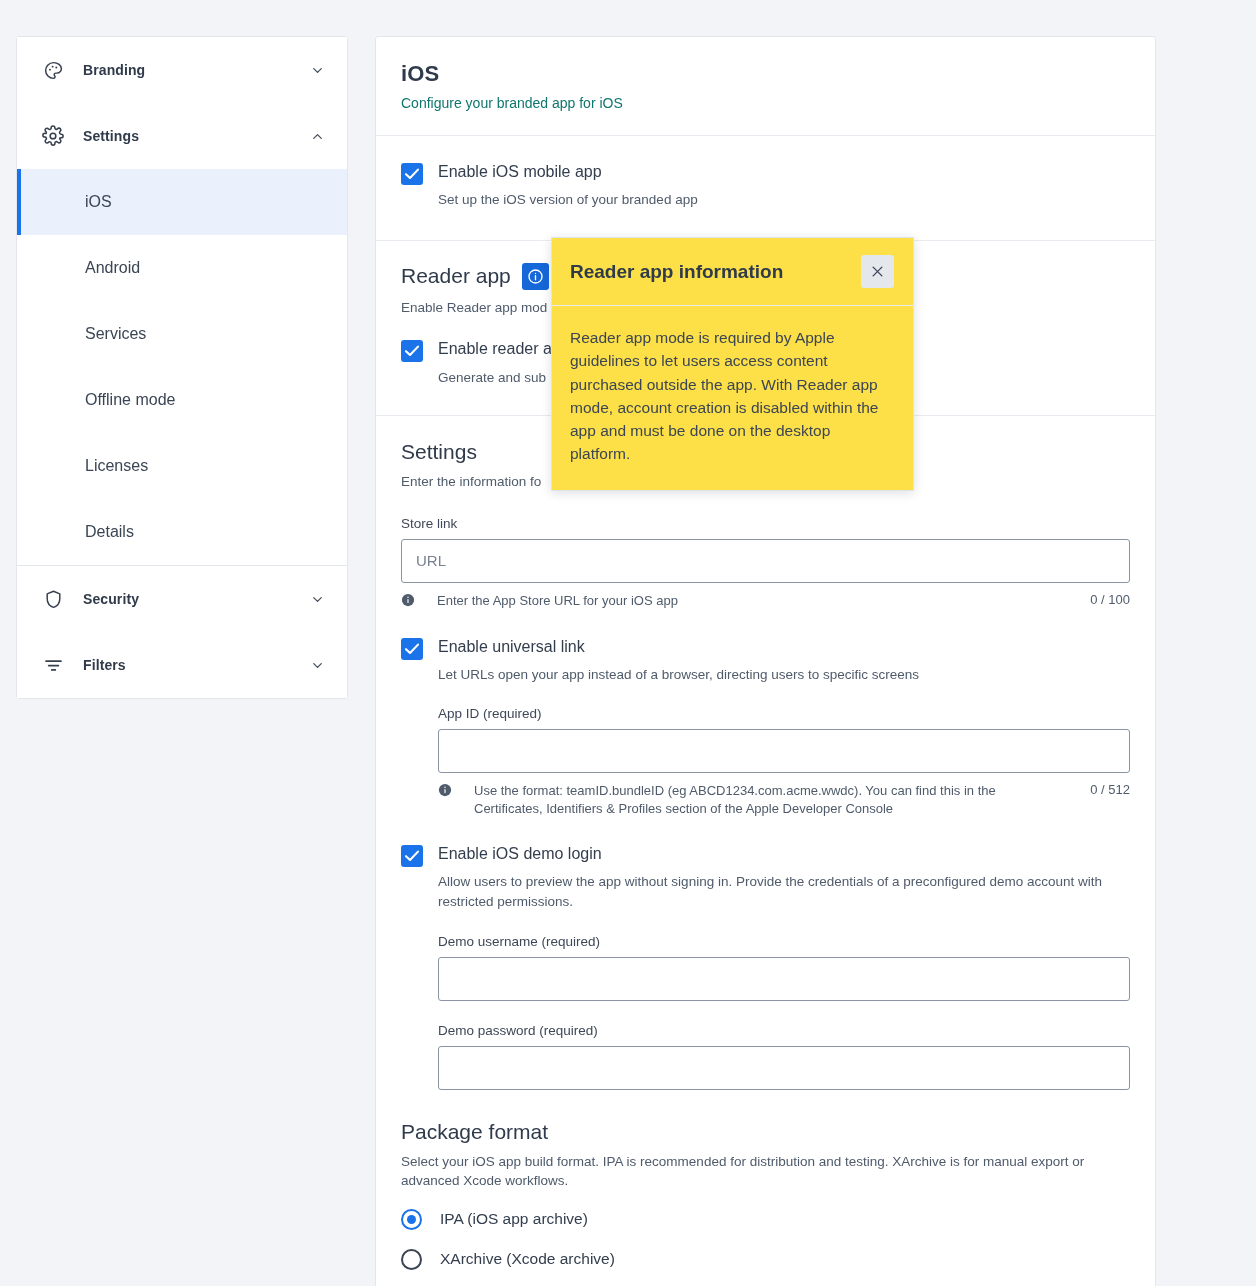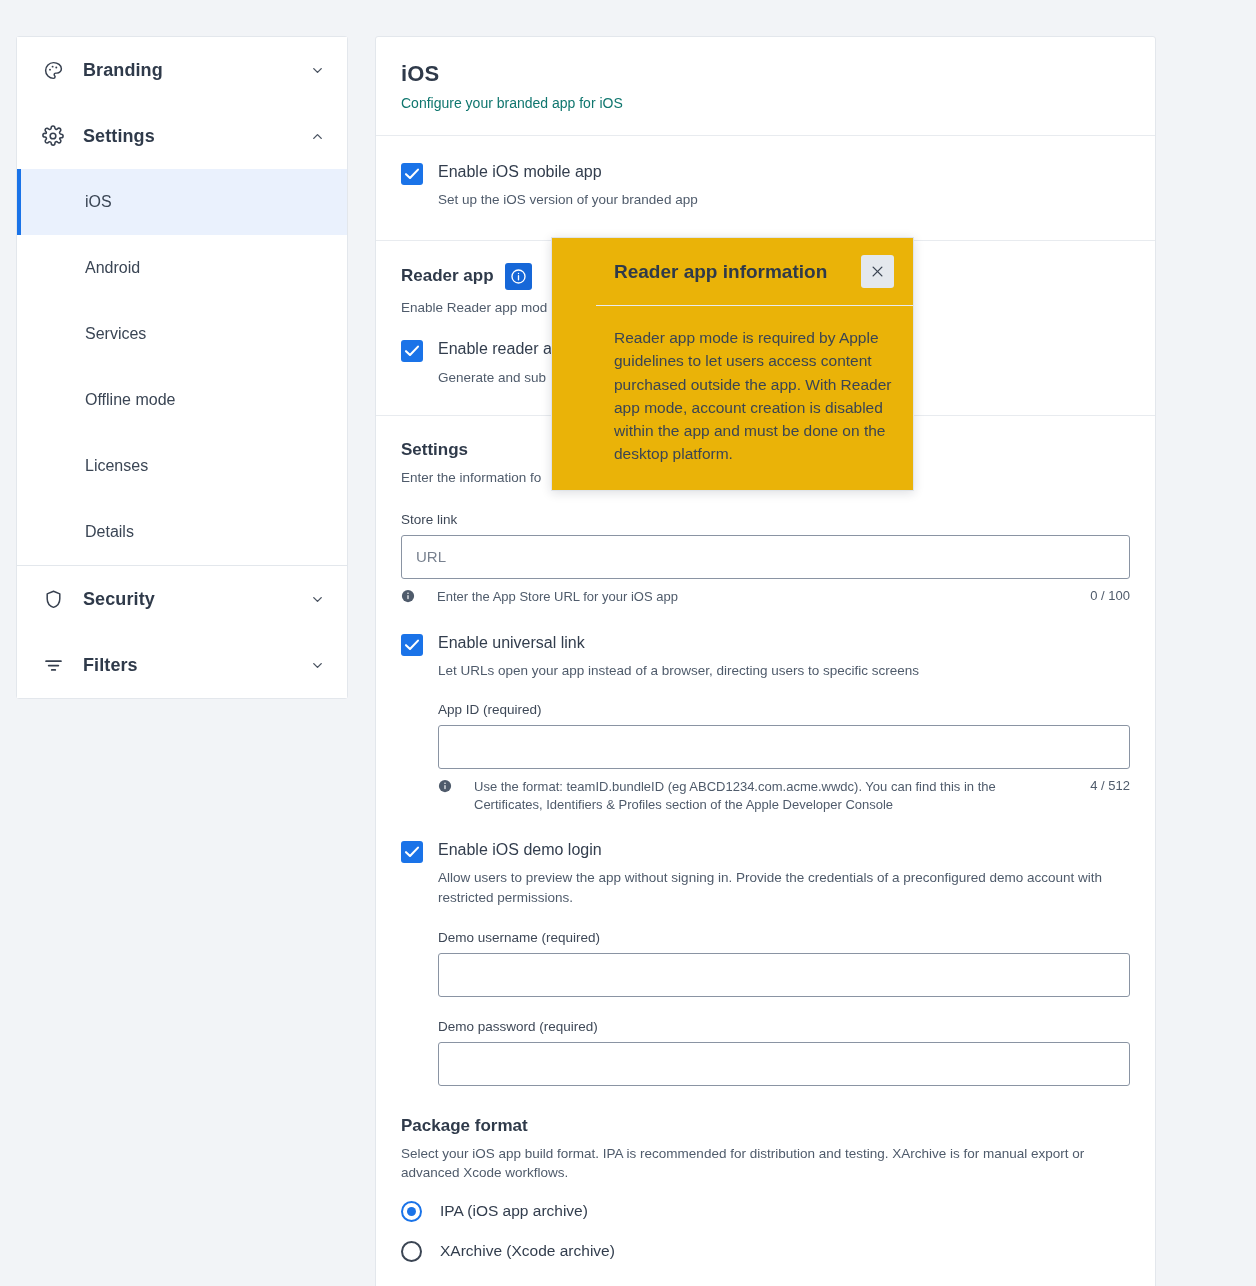--- a/index.html
+++ b/index.html
@@ -30,21 +30,21 @@
     background: #fff;
   }
   .nav-group .gicon {
     width: 24px; height: 24px;
     display: flex; align-items: center; justify-content: center;
     margin-right: 18px;
     color: #37404f;
     flex: none;
   }
   .nav-group .glabel {
-    font-size: 18px;
+    font-size: 14px;
     font-weight: 600;
     color: #2f3a4a;
     flex: 1;
     letter-spacing: .1px;
   }
   .chev {
     width: 16px; height: 16px;
     color: #4a5361;
     display: flex; align-items: center; justify-content: center;
     flex: none;
@@ -89,22 +89,22 @@
     font-weight: 700;
     color: #2f3a4a;
     letter-spacing: .1px;
   }
   .page-sub {
     margin-top: 8px;
     font-size: 14px;
     color: #0f766e;
   }
   h2.sec-title {
-    font-size: 17px;
-    font-weight: 700;
+    font-size: 21px;
+    font-weight: 400;
     color: #2f3a4a;
   }
   .sec-sub {
     margin-top: 8px;
     font-size: 13.5px;
     color: #4f5b6b;
     line-height: 1.45;
   }
 
   
@@ -209,25 +209,24 @@
     margin-left: 18px;
     font-size: 15.5px;
     color: #323d4d;
   }
 
   
   .modal {
     position: absolute;
     left: 551px; top: 237px;
     width: 363px;
-    background: #eab308;
+    background: #fde047;
     border: 1px solid #e0e4e9;
     box-shadow: 0 2px 10px rgba(20,30,50,.14);
     z-index: 40;
-    padding-left: 44px;
   }
   .modal-head {
     display: flex; align-items: center;
     padding: 17px 19px 17px 18px;
     border-bottom: 1px solid #e8ebef;
   }
   .modal-title {
     flex: 1;
     font-size: 19px;
     font-weight: 700;
@@ -432,21 +431,21 @@
         <input class="inp" type="text" style="">
         <div class="help-row">
           <span class="ic">
             <svg width="14" height="14" viewBox="0 0 24 24">
                 <circle cx="12" cy="12" r="10.5" fill="#4f5b6b"></circle>
                 <rect x="11" y="10.4" width="2" height="7" rx="1" fill="#fff"></rect>
                 <circle cx="12" cy="7.2" r="1.25" fill="#fff"></circle>
               </svg>
           </span>
           <span class="help-text">Use the format: teamID.bundleID (eg ABCD1234.com.acme.wwdc). You can find this in the Certificates, Identifiers &amp; Profiles section of the Apple Developer Console</span>
-          <span class="counter">4 / 512</span>
+          <span class="counter">0 / 512</span>
         </div>
       </div>
 
       <div class="check-row" style="margin-top:26px;">
         <span class="cbx">
           <svg width="16" height="14" viewBox="0 0 16 14" fill="none" stroke="#ffffff" stroke-width="2.1" stroke-linecap="round" stroke-linejoin="round">
               <polyline points="2 7.2 6 11 14 2.6"></polyline>
             </svg>
         </span>
         <span class="check-text">

